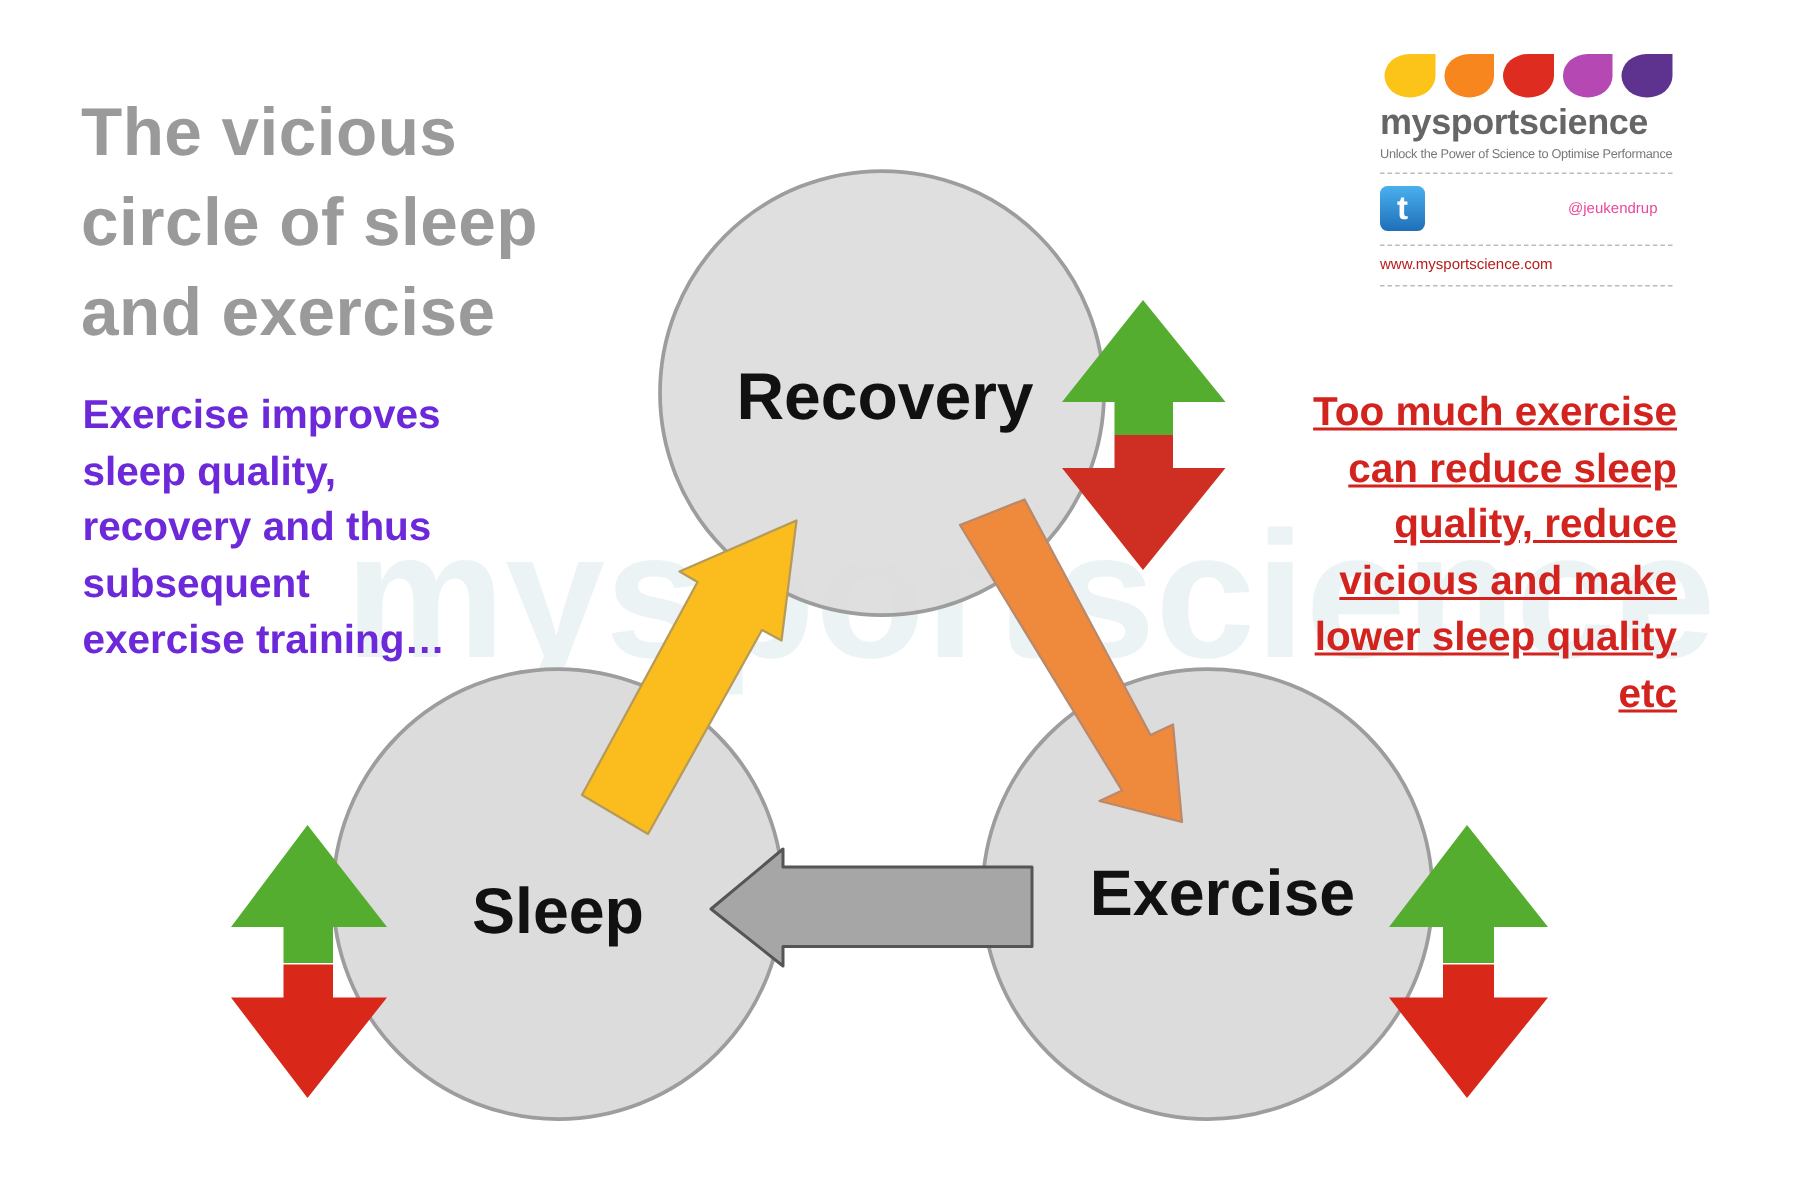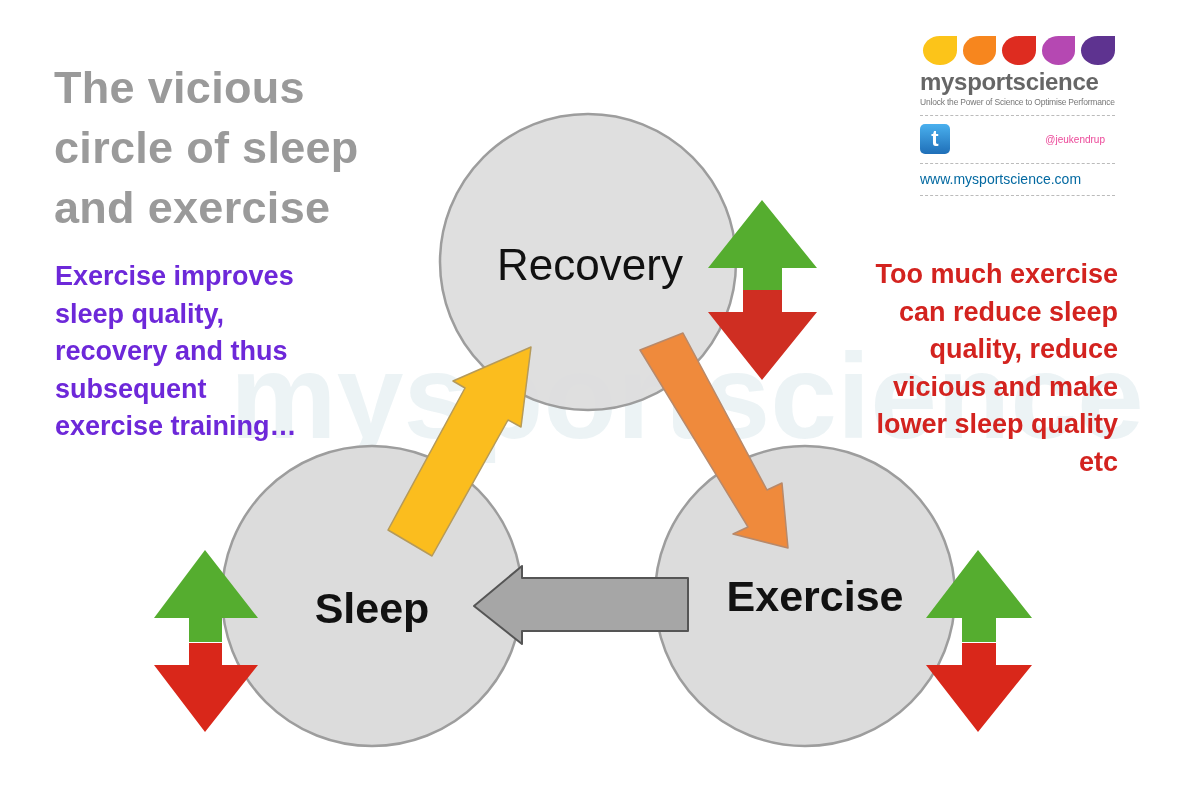--- a/index.html
+++ b/index.html
@@ -16,41 +16,41 @@
     line-height: 60px; letter-spacing: 0.3px;
   }
   .title div { white-space: nowrap; }
   .green-text {
     left: 55px; top: 258px; width: 320px;
     font-size: 27px; font-weight: bold; color: #6d28d9; line-height: 37.5px;
   }
   .green-text div, .red-text div { white-space: nowrap; }
   .red-text {
     right: 82px; top: 256px; width: 300px; text-align: right;
-    font-size: 27px; font-weight: bold; color: #d3231f; line-height: 37.5px;
+    font-size: 27px; font-weight: bold; color: #d3231f; line-height: 37.5px; text-decoration: underline;
   }
   .node-label { color: #111; white-space: nowrap; text-align: center; }
-  .lbl-recovery { left: 470px; top: 240px; width: 240px; font-size: 44px; font-weight: normal; }
+  .lbl-recovery { left: 470px; top: 240px; width: 240px; font-size: 44px; font-weight: bold; }
   .lbl-sleep { left: 292px; top: 572px; width: 160px; font-size: 43px; font-weight: bold; margin-top: 12px; }
   .lbl-exercise { left: 700px; top: 572px; width: 230px; font-size: 43px; font-weight: bold; }
 
   .logo-box { left: 920px; top: 36px; width: 195px; }
   .drops { display: flex; gap: 6px; margin-left: 3px; }
   .drop { width: 36px; height: 29px; border-radius: 50% 0 50% 50%; }
   .brand { font-size: 24px; font-weight: bold; color: #666; margin-top: 3px; letter-spacing: -0.3px; }
   .tagline { font-size: 8.5px; color: #777; margin-top: 1px; white-space: nowrap; letter-spacing: -0.2px; }
   .sep { height: 1px; border-top: 1px dashed #bbb; margin: 8px 0 6px 0; }
   .twitter-row { display: flex; align-items: center; justify-content: space-between; height: 32px; }
   .twitter-icon {
     width: 30px; height: 30px; border-radius: 5px;
     background: linear-gradient(#4ab0ee, #1f6fb8);
     color: #fff; font-weight: bold; font-size: 22px; text-align: center; line-height: 30px;
   }
   .handle { font-size: 10px; color: #ec4899; margin-right: 10px; }
-  .website { font-size: 14px; color: #0369a1; margin-top: 2px; }
+  .website { font-size: 10px; color: #b91c1c; margin-top: 2px; }
 </style>
 </head>
 <body>
 
 <svg id="diagram-svg" width="1200" height="786" viewBox="0 0 1200 786">
 
   <g opacity="0.35">
     <text x="230" y="438" font-family="Liberation Sans, sans-serif" font-size="120" font-weight="bold" fill="#c9dde3">mysportscience</text>
   </g>
 

